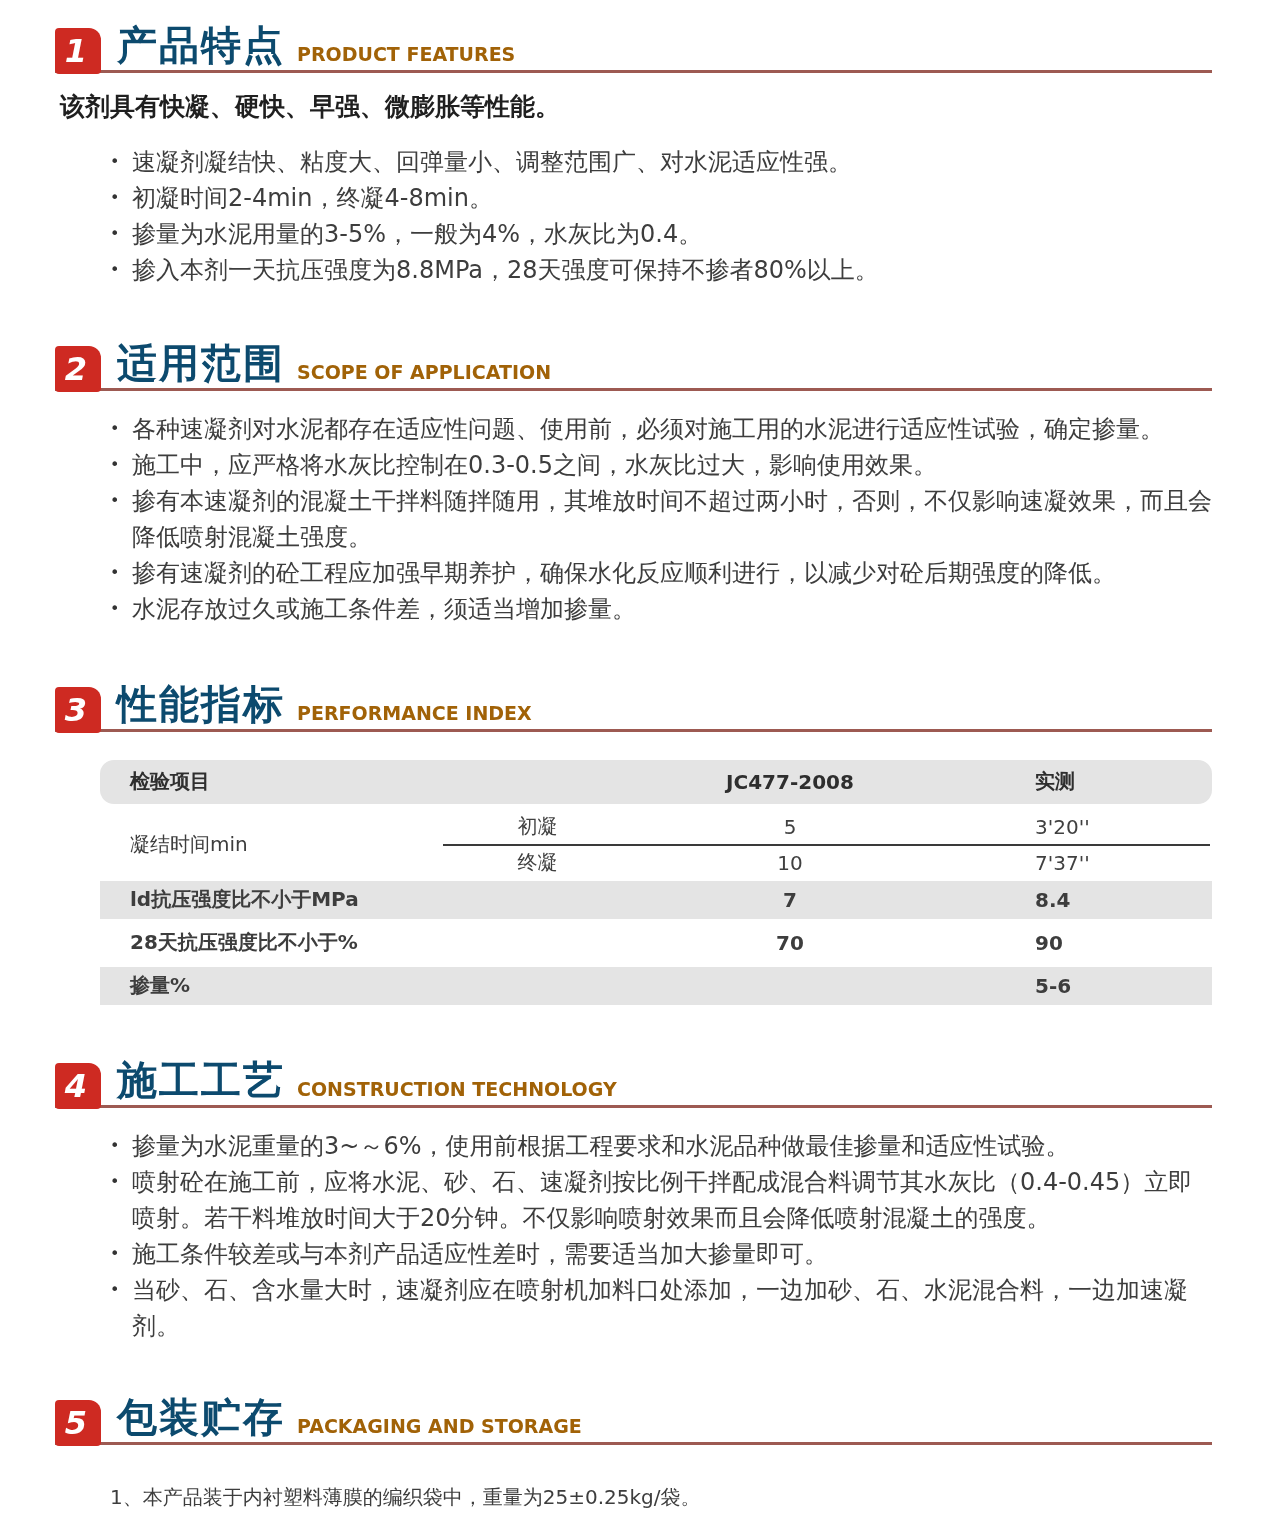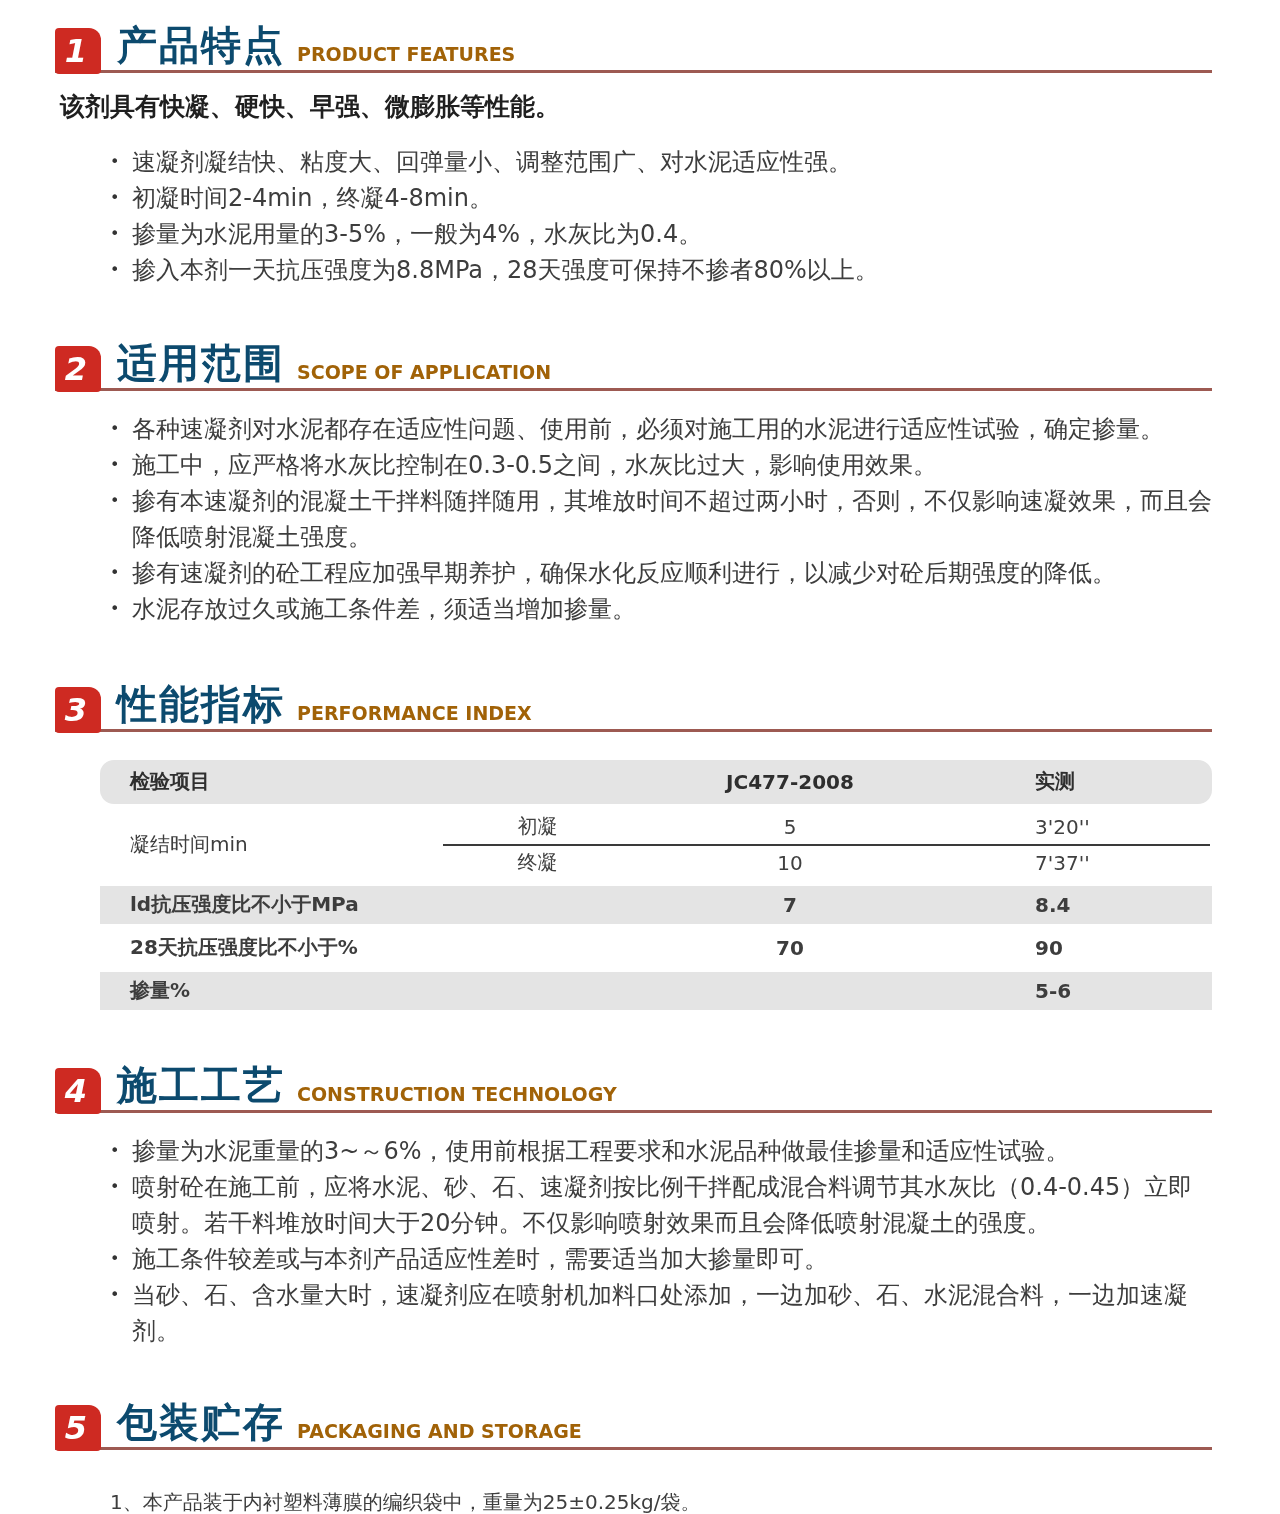--- a/index.html
+++ b/index.html
@@ -64,21 +64,21 @@
 
   
   .ptable { margin:28px 0 0 100px; width:1112px; font-size:20px; }
   .t-band { display:grid; grid-template-columns:345px 185px 320px 262px; align-items:center; margin-bottom:5px; }
   .t-gray { background:#e4e4e4; }
   .t-head { height:44px; font-weight:700; color:#2e2e2e;border-radius:14px; }
   .t-row  { height:38px; color:#3d3d3d;font-weight:bold; }
   .cell-label { padding-left:30px; grid-column:1 / span 2; }
   .cell-center { text-align:center; }
   .cell-meas { padding-left:85px; text-align:left; }
-  .setting-band { position:relative; height:72px; margin-bottom:5px; }
+  .setting-band { position:relative; height:72px; }
   .setting-grid { display:grid; grid-template-columns:345px 185px 320px 262px; align-items:center; height:36px; }
   .setting-label {
     position:absolute; left:30px; top:0; height:72px;
     display:flex; align-items:center; color:#3d3d3d;
   }
   .setting-divider {
     position:absolute; left:343px; right:2px; top:35px;
     height:2px; background:#3a3a3a;
   }
 

